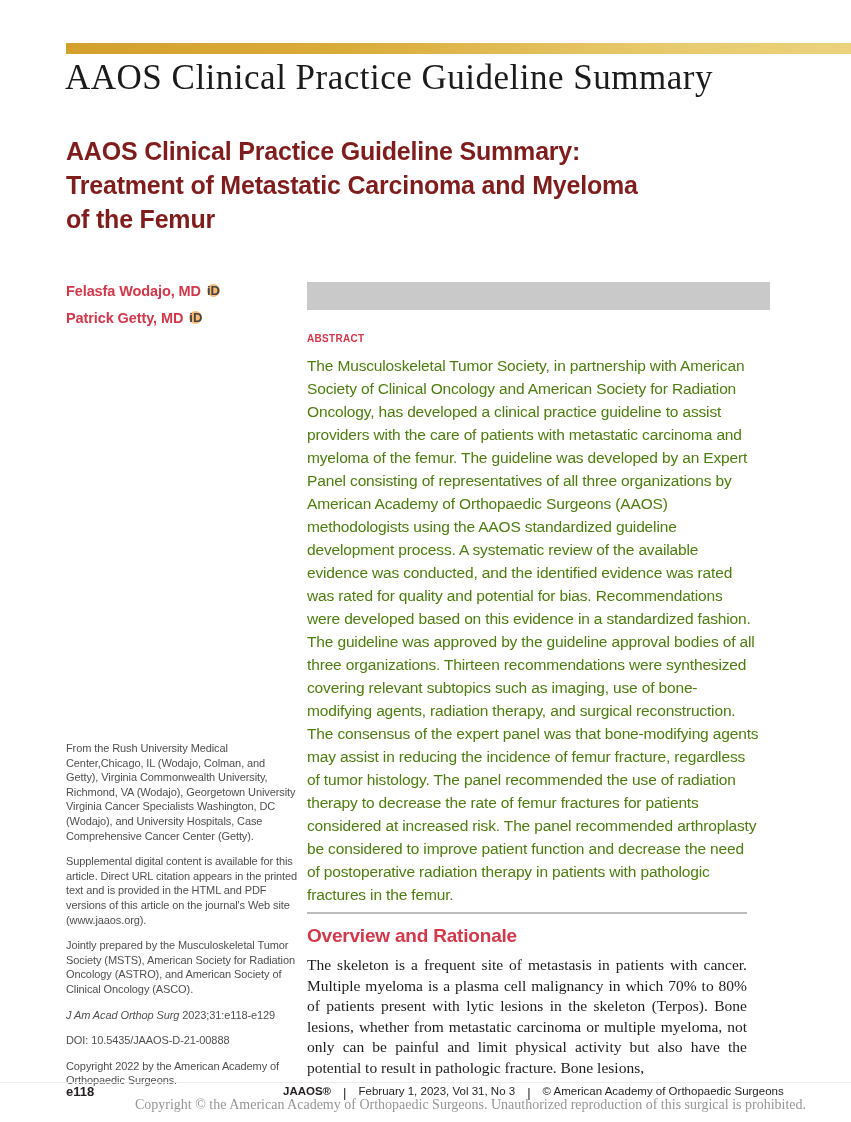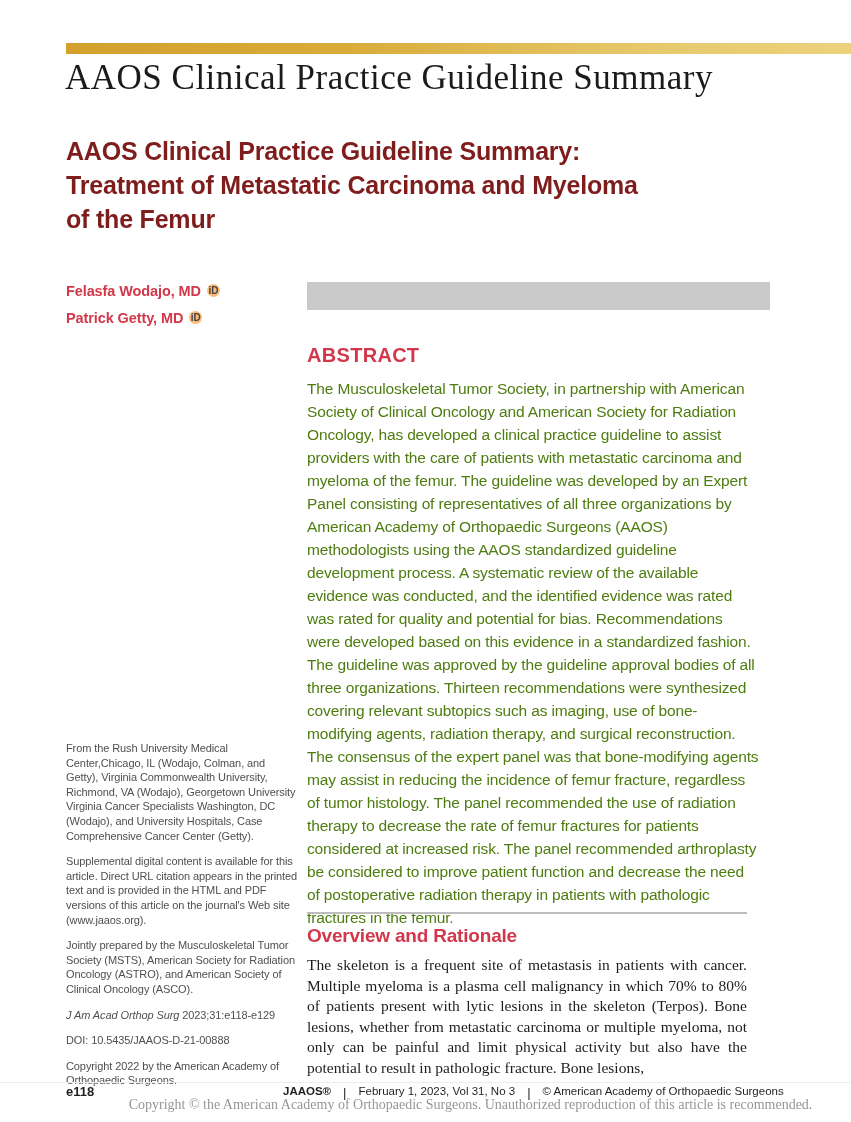--- a/index.html
+++ b/index.html
@@ -55,36 +55,36 @@
   }
   .orcid {
     display: inline-flex;
     align-items: center;
     justify-content: center;
     width: 13px; height: 13px;
     margin-left: 6px;
     border-radius: 50%;
     background: #fdba74;
     color: #444444;
-    font-size: 10px;
+    font-size: 13px;
     font-weight: 700;
     cursor: pointer;
   }
   .main-col {
     position: absolute;
     left: 307px; top: 282px; width: 463px;
   }
   .gray-bar {
     width: 463px; height: 28px;
     background: #c9c9c9;
   }
   .abstract-heading {
-    margin-top: 34px;
-    font-weight: 700;
-    font-size: 20px;
+    margin-top: 23px;
+    font-weight: 700;
+    font-size: 10px;
     letter-spacing: 0.3px;
     color: #d2374a;
   }
   .abstract-text {
     margin-top: 10px;
     width: 452px;
     font-size: 15.5px;
     line-height: 23px;
     letter-spacing: -0.15px;
     color: #4d7c0f;
@@ -209,15 +209,15 @@
       <span class="footer-journal">JAAOS®</span>
       <span class="footer-sep">|</span>
       <span>February 1, 2023, Vol 31, No 3</span>
       <span class="footer-sep">|</span>
       <span>© American Academy of Orthopaedic Surgeons</span>
     </span>
   </div>
 
   <div class="page-edge-line"></div>
 
-  <div class="bottom-notice">Copyright © the American Academy of Orthopaedic Surgeons. Unauthorized reproduction of this article is recommended.</div>
+  <div class="bottom-notice">Copyright © the American Academy of Orthopaedic Surgeons. Unauthorized reproduction of this surgical is prohibited.</div>
 
 </div>
 
 </body></html>

